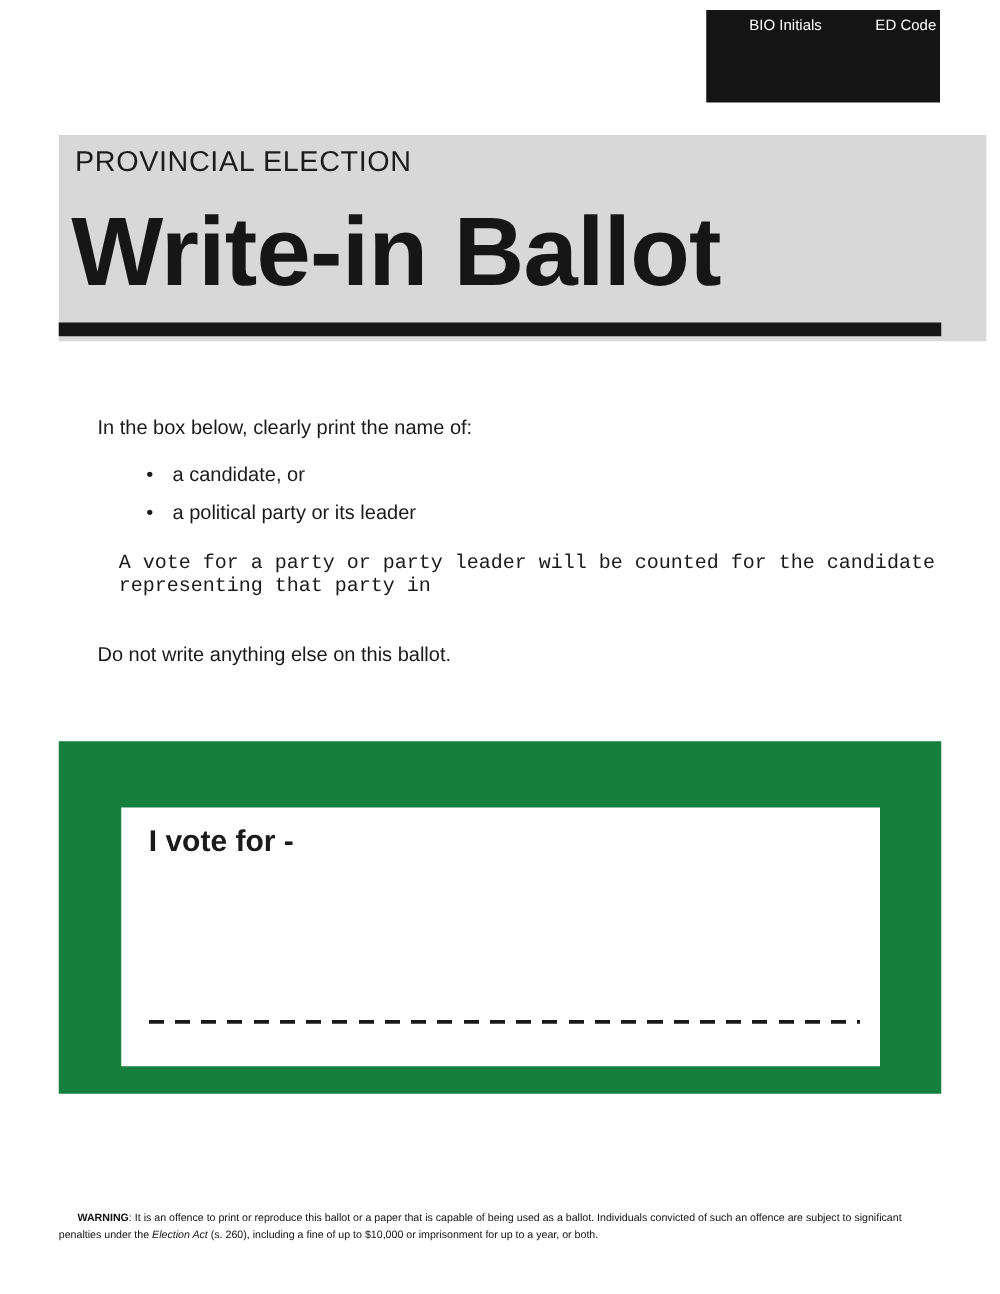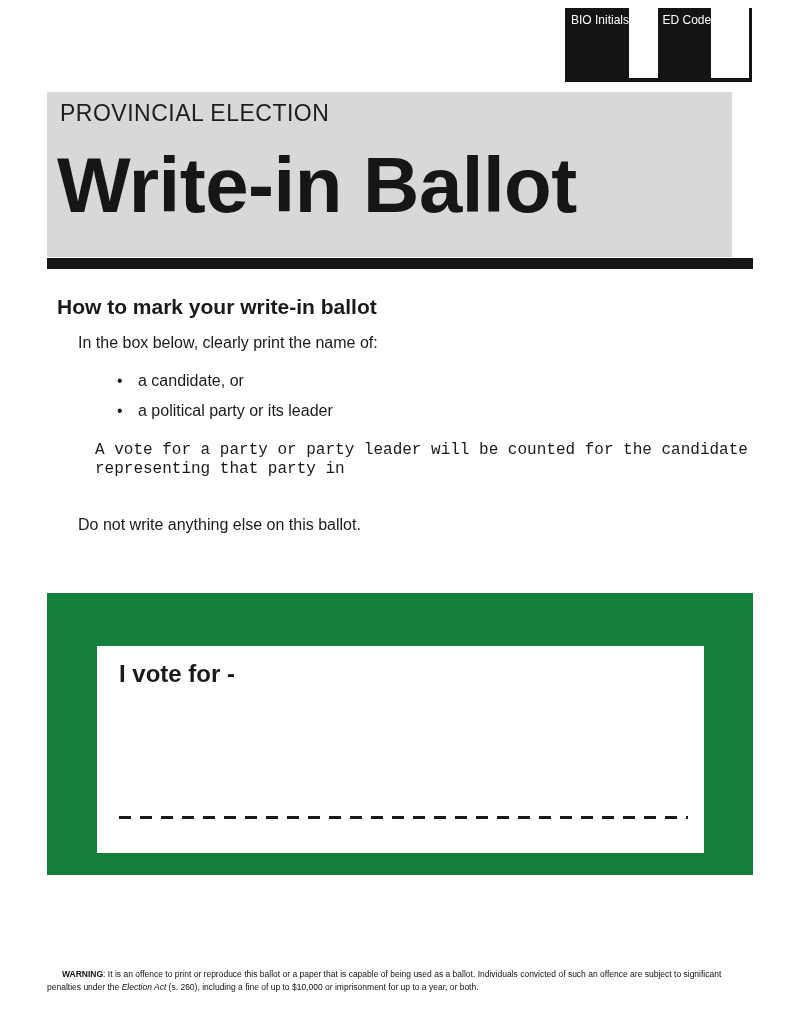--- a/index.html
+++ b/index.html
@@ -17,35 +17,35 @@
   .id-box {
     position: absolute;
     left: 565px; top: 8px;
     width: 187px; height: 74px;
     background: #141414;
     box-sizing: border-box;
     display: flex;
     gap: 5px;
     padding: 0 3px 4px 6px;
   }
-  .id-col { flex: 1; display: flex; flex-direction: row; }
+  .id-col { flex: 1; display: flex; flex-direction: column; align-items: flex-end; }
   .id-label {
     height: 24px;
     display: flex; align-items: center; justify-content: center;
     color: #ffffff;
     font-size: 12px;
     white-space: nowrap;
   }
   .id-field { flex: 1; background: #ffffff; }
 
   
   .masthead {
     position: absolute;
-    left: 47px; top: 92px;
-    width: 685px; height: 165px;
+    left: 47px; top: 108px;
+    width: 742px; height: 165px;
     background: #d8d8d8;
   }
   .eyebrow {
     position: absolute;
     left: 13px; top: 8px;
     font-size: 23px;
     letter-spacing: 0.5px;
     color: #1c1c1c;
   }
   .big-title {
@@ -138,21 +138,20 @@
       <div class="id-field"></div>
     </div>
   </div>
 
   <div class="masthead">
     <div class="eyebrow">PROVINCIAL ELECTION</div>
     <div class="big-title">Write-in Ballot</div>
   </div>
   <div class="rule"></div>
 
-  <h2 class="howto">How to mark your write-in ballot</h2>
 
   <p class="body-text intro">In the box below, clearly print the name of:</p>
 
   <div class="bullet-row bullet-1">
     <span class="glyph">•</span><span>a candidate, or</span>
   </div>
   <div class="bullet-row bullet-2">
     <span class="glyph">•</span><span>a political party or its leader</span>
   </div>
 

